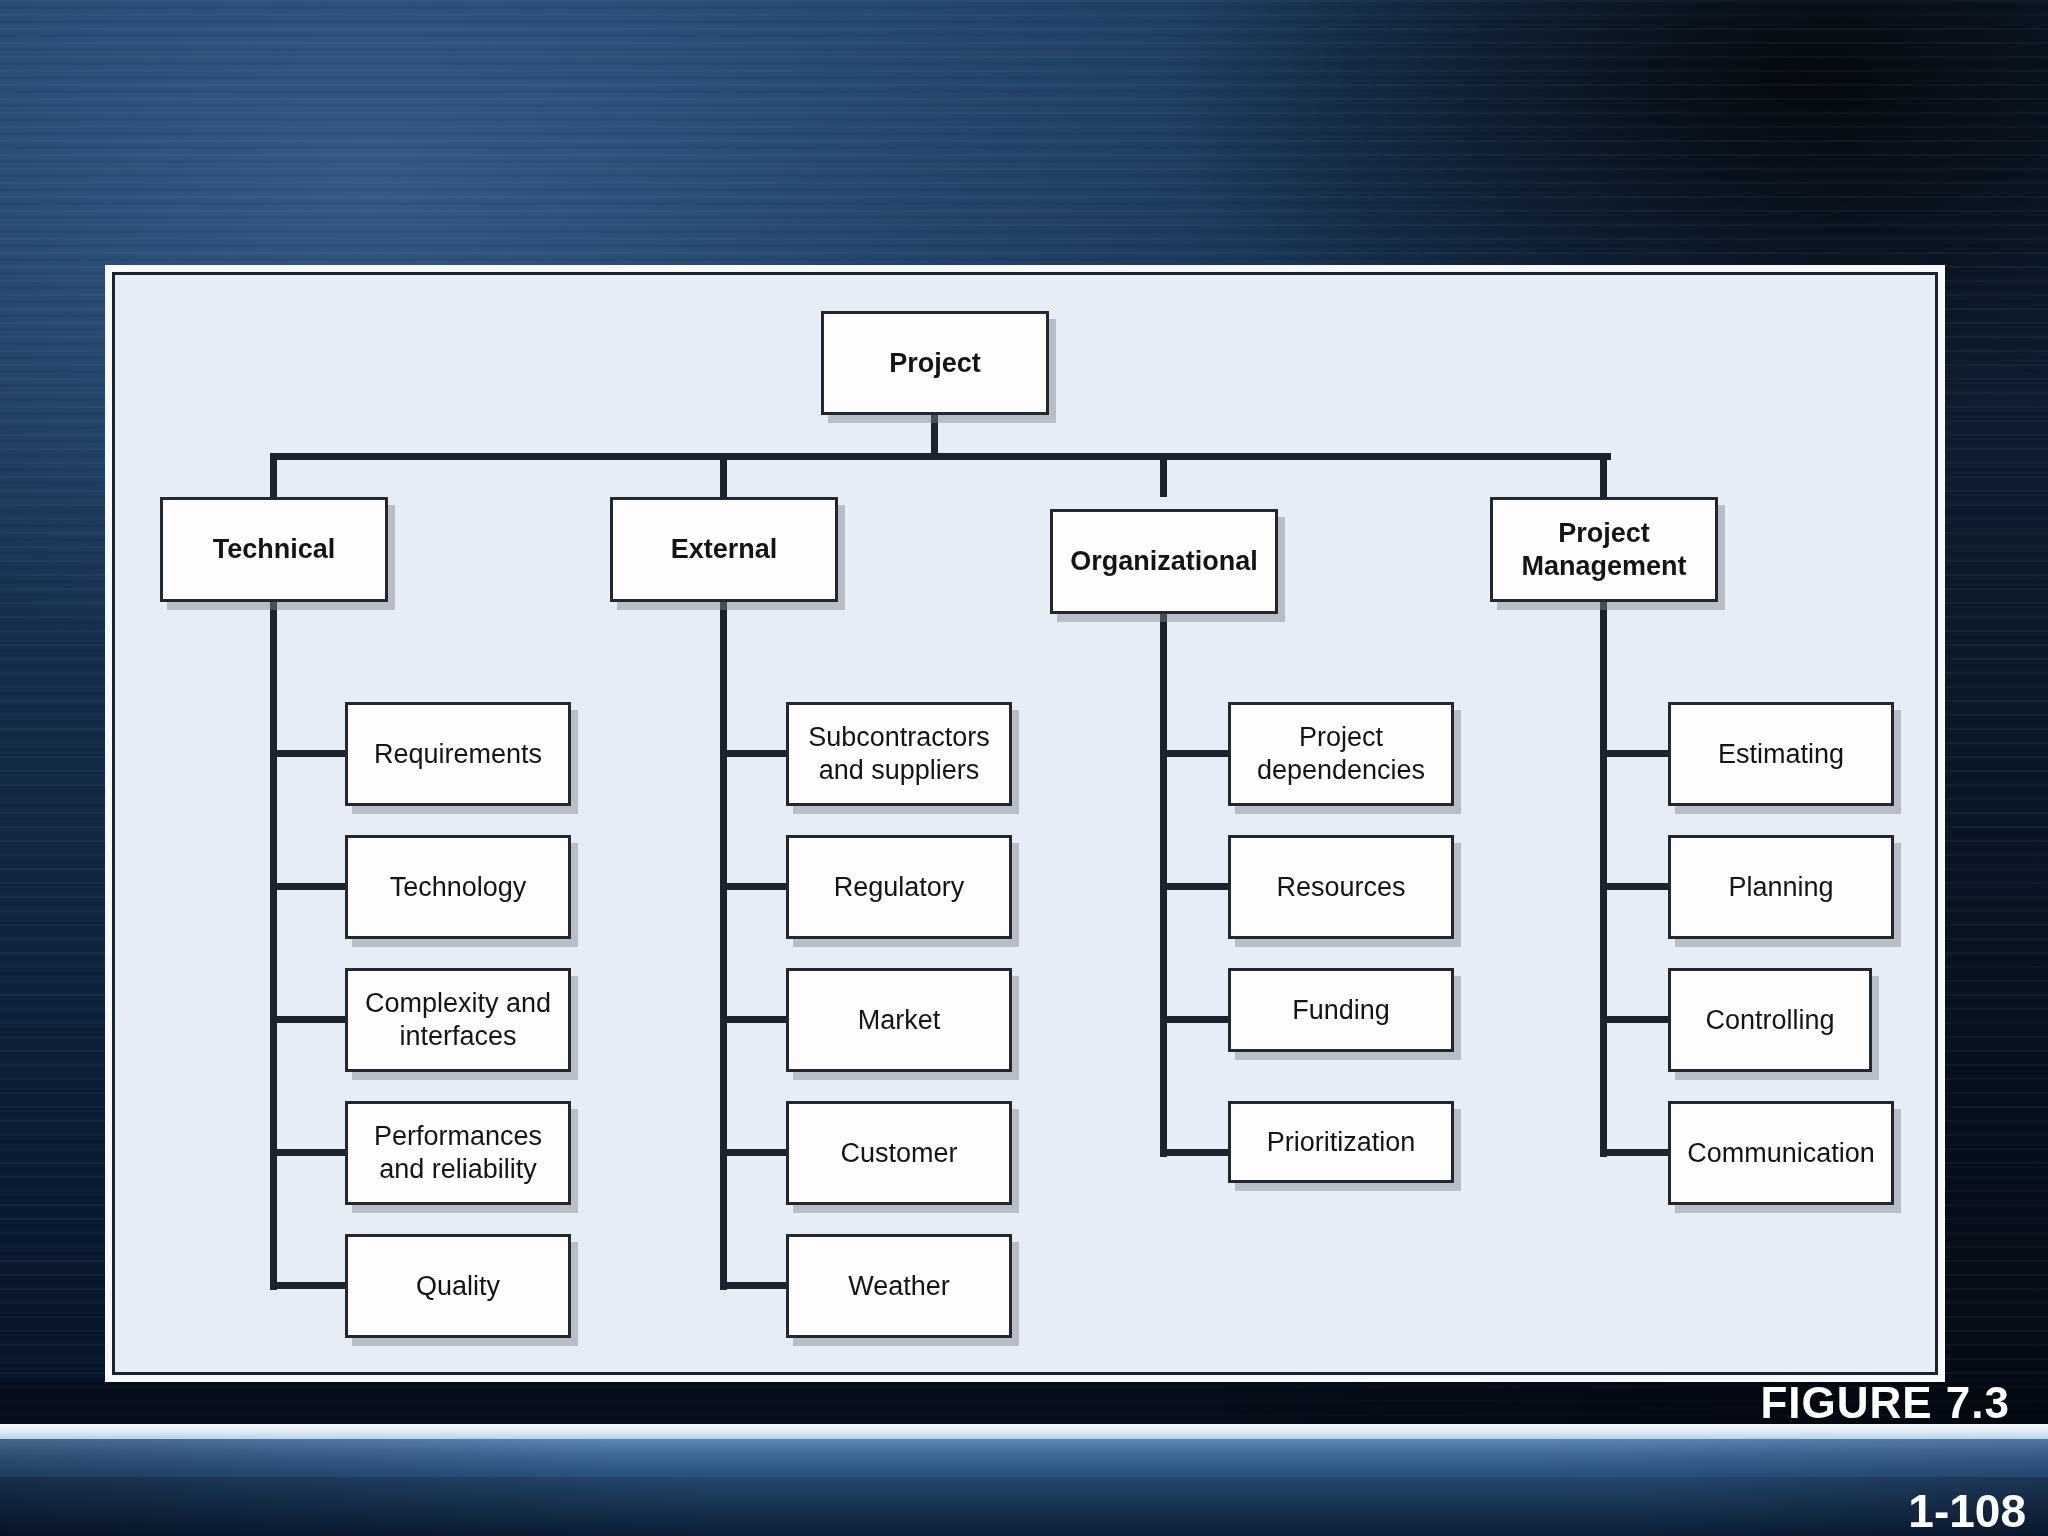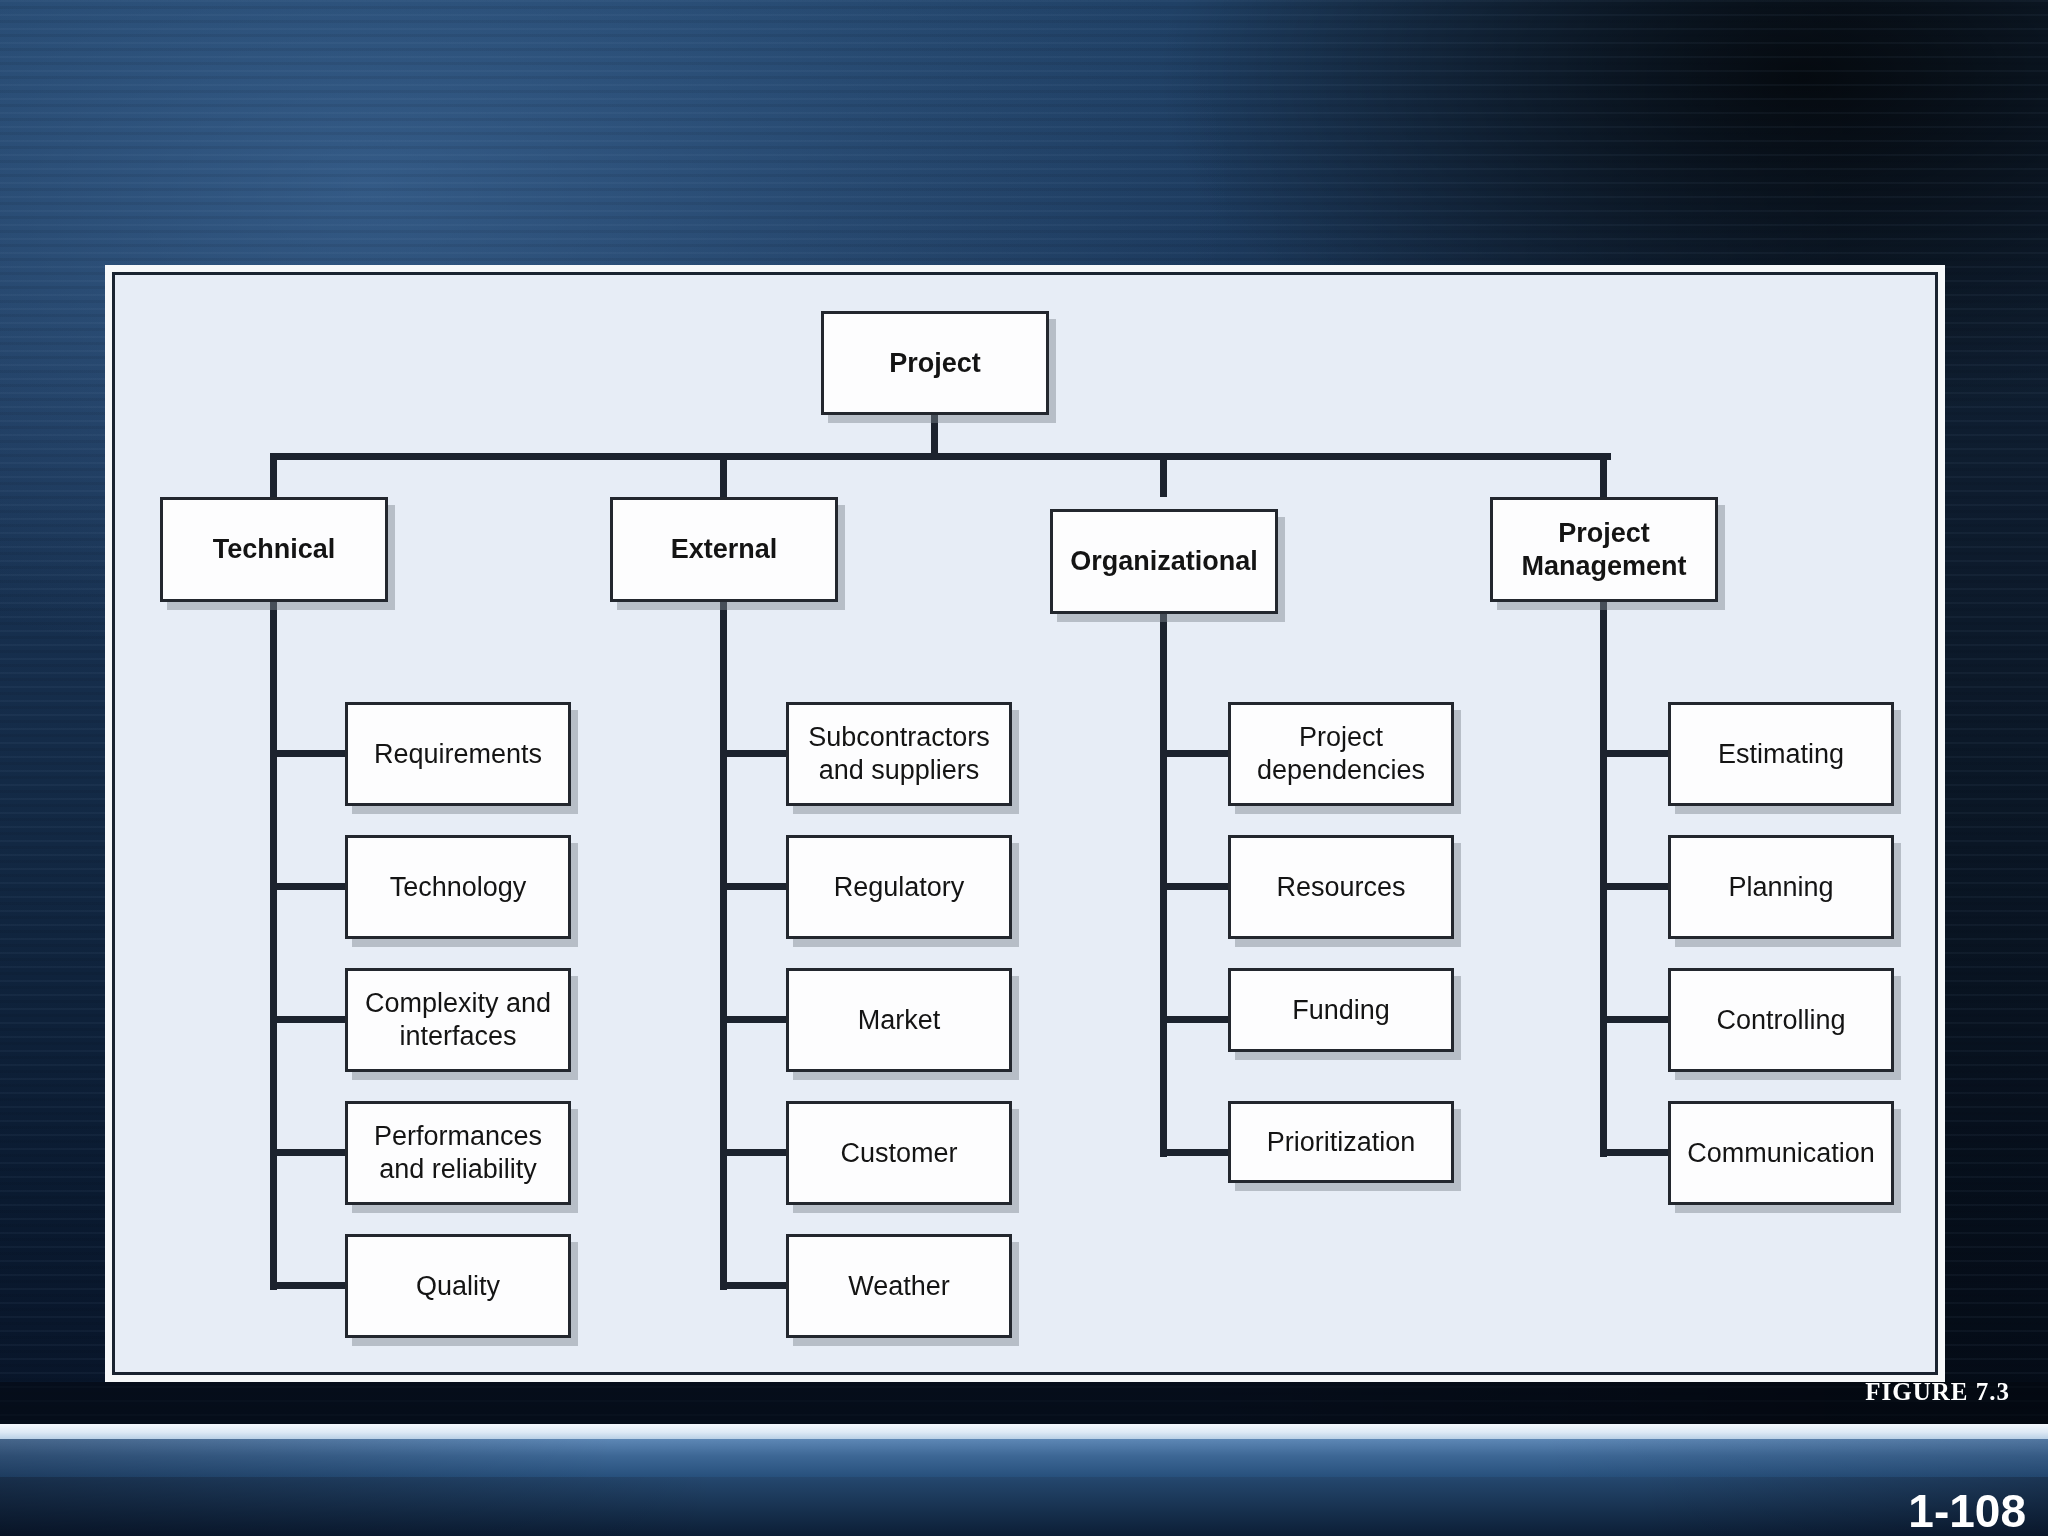--- a/index.html
+++ b/index.html
@@ -45,21 +45,21 @@
     position:absolute;box-sizing:border-box;
     background:#fdfdfe;border:3px solid #23272e;
     box-shadow:7px 8px 0 rgba(125,132,142,0.45);
     display:flex;align-items:center;justify-content:center;text-align:center;
     padding:4px 10px;font-size:27px;line-height:1.22;color:#141414;
   }
   .lvl1,.lvl2{font-weight:700;}
   .line{position:absolute;background:#1c232e;}
   .figure-label{
     position:absolute;z-index:3;top:1378px;right:38px;
-    color:#ffffff;font-weight:700;font-size:25px;letter-spacing:1px;font-family:Liberation Serif, serif;
+    color:#ffffff;font-weight:700;font-size:44px;letter-spacing:1px;
   }
   .under-panel{position:absolute;z-index:1;left:0;top:1382px;width:2048px;height:42px;background:rgba(3,7,14,0.55);}
   .band-light{
     position:absolute;z-index:2;left:0;top:1424px;width:2048px;height:15px;
     background:linear-gradient(180deg,#f4f8fd 0%,#dde9f5 55%,#b9d0e6 100%);
   }
   .band-blue{
     position:absolute;z-index:2;left:0;top:1439px;width:2048px;height:38px;
     background:linear-gradient(90deg, rgba(0,0,10,0.25) 0%, rgba(0,0,0,0) 30%, rgba(0,0,0,0) 75%, rgba(0,0,10,0.12) 100%),
                linear-gradient(180deg,#5d87b5 0%,#3d6795 45%,#27507c 100%);
@@ -137,21 +137,21 @@
       <div class="node" style="left:664px;top:819px;width:226px;height:104px">Customer</div>
       <div class="node" style="left:664px;top:952px;width:226px;height:104px">Weather</div>
 
       <div class="node" style="left:1106px;top:420px;width:226px;height:104px">Project dependencies</div>
       <div class="node" style="left:1106px;top:553px;width:226px;height:104px">Resources</div>
       <div class="node" style="left:1106px;top:686px;width:226px;height:84px">Funding</div>
       <div class="node" style="left:1106px;top:819px;width:226px;height:82px">Prioritization</div>
 
       <div class="node" style="left:1546px;top:420px;width:226px;height:104px">Estimating</div>
       <div class="node" style="left:1546px;top:553px;width:226px;height:104px">Planning</div>
-      <div class="node" style="left:1546px;top:686px;width:226px;height:104px">Controlling</div>
+      <div class="node" style="left:1546px;top:686px;width:204px;height:104px">Controlling</div>
       <div class="node" style="left:1546px;top:819px;width:226px;height:104px">Communication</div>
     </div>
   </div>
 
   <div class="under-panel"></div>
   <div class="figure-label">FIGURE 7.3</div>
   <div class="band-light"></div>
   <div class="band-blue"></div>
   <div class="band-bottom"></div>
   <div class="page-number">1-108</div>

